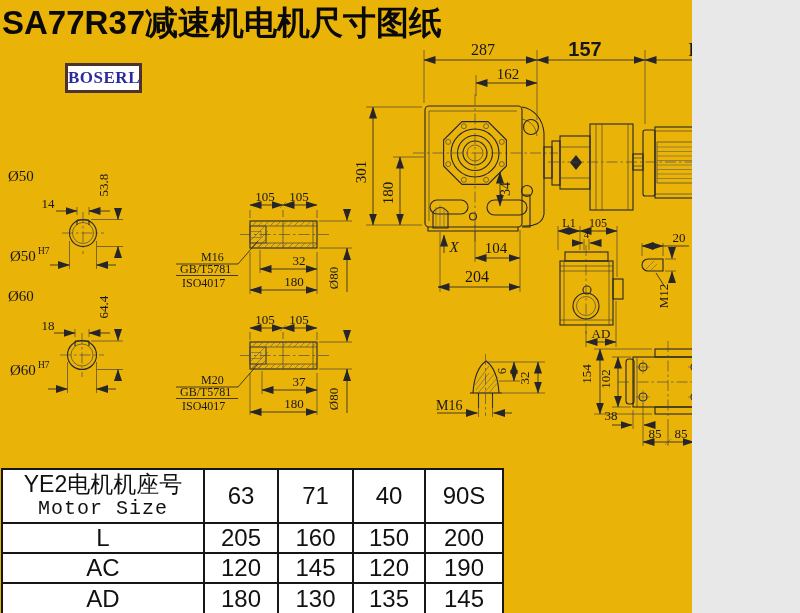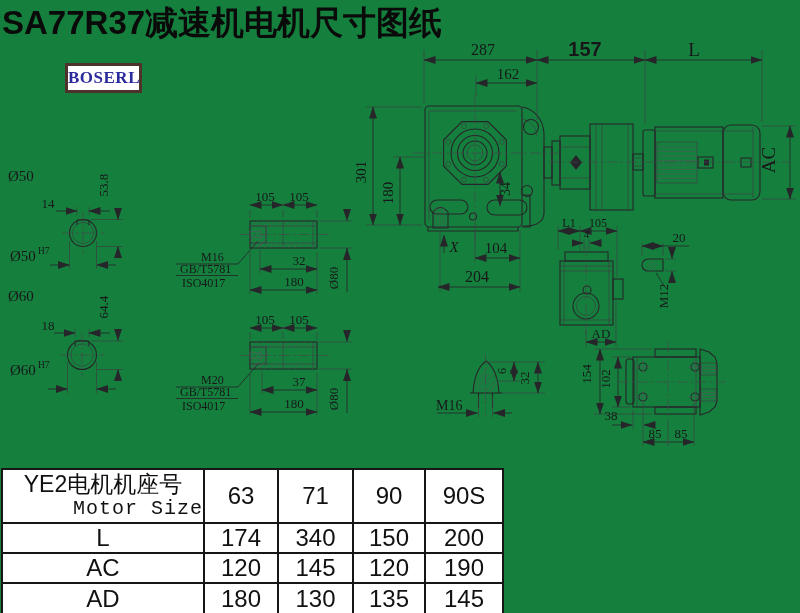--- a/index.html
+++ b/index.html
@@ -1,16 +1,16 @@
 <!DOCTYPE html>
 <html><head>
 <meta charset="utf-8">
 <style>
   html,body{margin:0;padding:0;background:#e8e8e8;}
-  .page{position:relative;width:800px;height:613px;background:#15803d;overflow:hidden;
+  .page{position:relative;width:692px;height:613px;background:#eab308;overflow:hidden;
         font-family:"Liberation Sans",sans-serif;text-decoration:underline;}
   .title{position:absolute;left:2px;top:1px;font-size:33px;font-weight:bold;color:#0a0a0a;
          letter-spacing:0px;white-space:nowrap;}
   .logo{position:absolute;left:65px;top:63px;width:71px;height:24px;background:#ffffff;
         border:3px solid #4d332c;color:#2b2b9e;font-family:"Liberation Serif",serif;
         font-weight:bold;font-size:17px;text-align:right;line-height:24px;letter-spacing:.5px;}
   svg{position:absolute;left:0;top:0;}
   svg .s{stroke:#26262a;stroke-width:1.1;fill:none}
   svg .t{stroke:#3c3c42;stroke-width:.65;fill:none}
   svg .h{stroke:#55555c;stroke-width:.55;fill:none}
@@ -21,21 +21,21 @@
   svg .it{font-style:italic}
   svg .f9{font-size:9.5px}.f11{font-size:11px}.f12{font-size:12px}.f13{font-size:13px}
   .f14{font-size:14px}.f15{font-size:15px}.f16{font-size:16px}.f19{font-size:19px}
   svg .bold{font-family:"Liberation Sans",sans-serif;font-weight:bold;font-size:20px}
   svg marker path{fill:#26262a}
   table.spec{position:absolute;left:1px;top:468px;border-collapse:collapse;table-layout:fixed;
              background:#fff;}
   table.spec td{border:2px solid #161616;text-align:center;vertical-align:middle;
                 font-size:24px;color:#111;padding:0;}
   .hdr-cn{font-size:23px;line-height:26px;}
-  .hdr-en{font-family:"Liberation Mono",monospace;font-size:20px;line-height:24px;letter-spacing:1px;text-align:right;}
+  .hdr-en{font-family:"Liberation Mono",monospace;font-size:20px;line-height:24px;letter-spacing:1px;}
 </style>
 </head>
 <body>
 
 <div class="page">
 
   <div class="title">SA77R37减速机电机尺寸图纸</div>
   <div class="logo">BOSERL</div>
 
   <svg width="800" height="468" viewBox="0 0 800 468">
@@ -334,27 +334,27 @@
         <col style="width:78px">
     </colgroup>
     <tbody>
         <tr style="height:54px">
       <td>
         <div class="hdr-cn">YE2电机机座号</div>
         <div class="hdr-en">Motor Size</div>
       </td>
       <td>63</td>
       <td>71</td>
-      <td>90</td>
+      <td>40</td>
       <td>90S</td>
     </tr>
     <tr style="height:29px">
       <td>L</td>
-      <td>174</td>
-      <td>340</td>
+      <td>205</td>
+      <td>160</td>
       <td>150</td>
       <td>200</td>
     </tr>
     <tr style="height:30px">
       <td>AC</td>
       <td>120</td>
       <td>145</td>
       <td>120</td>
       <td>190</td>
     </tr>

